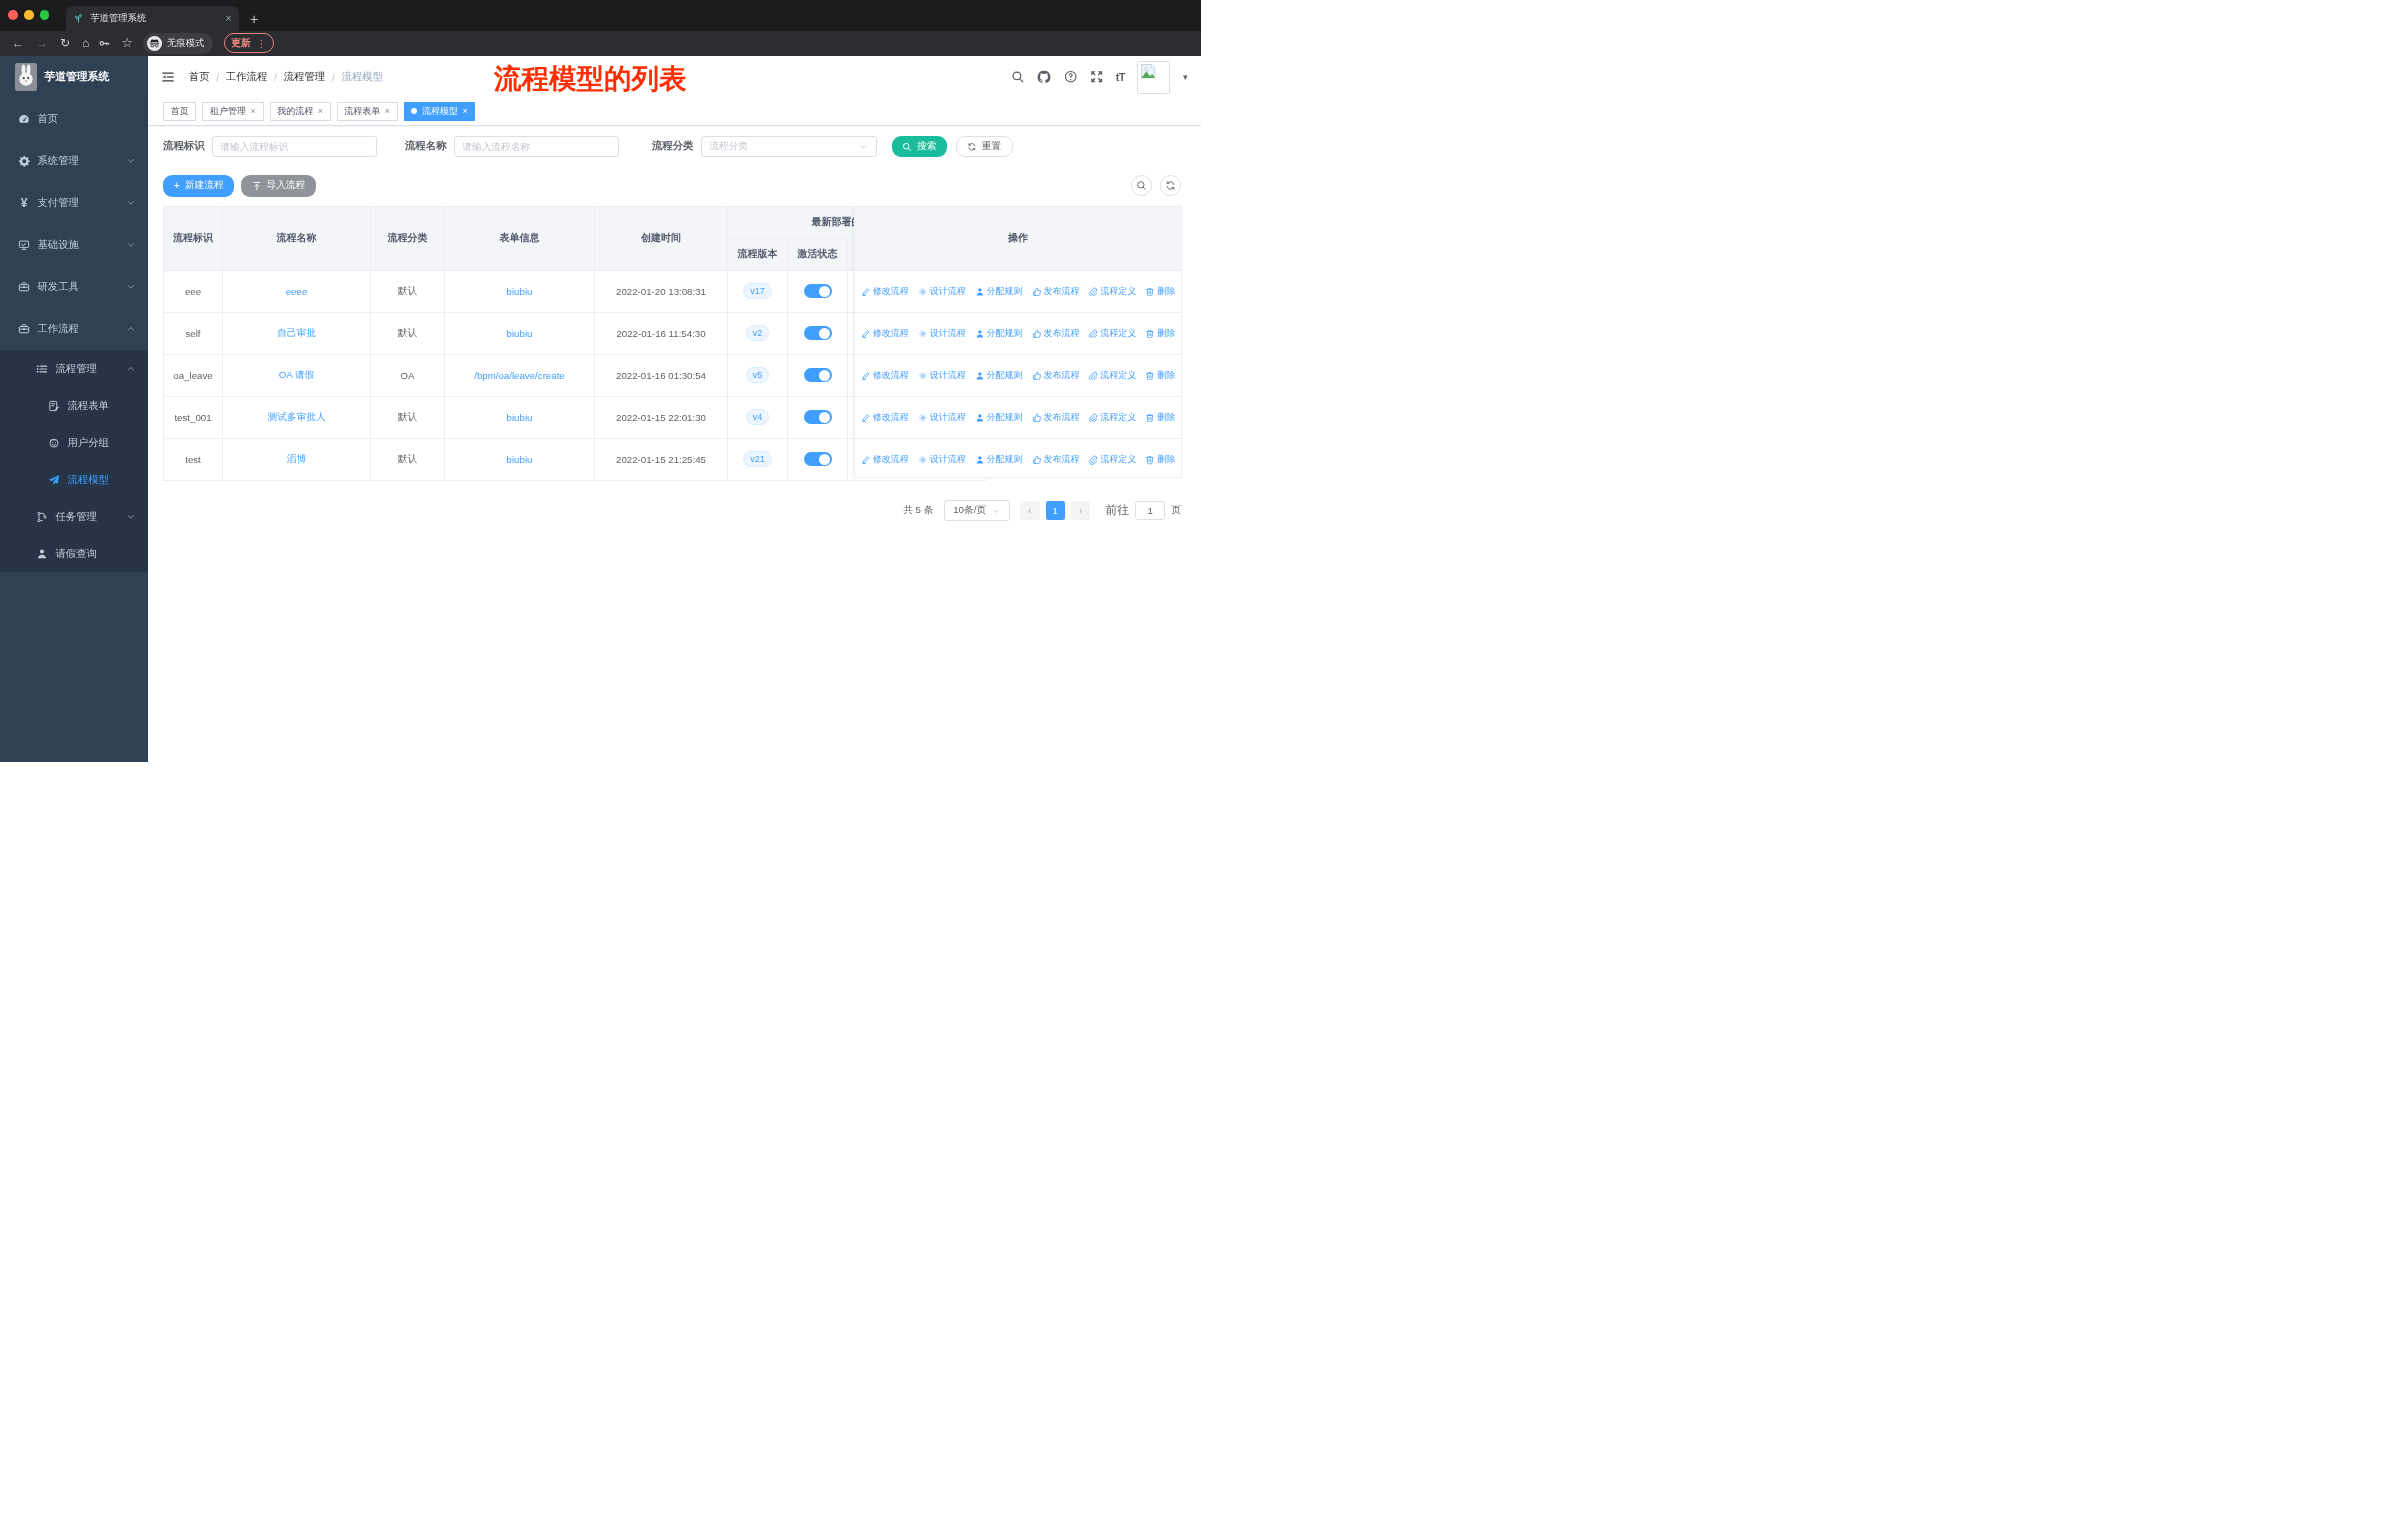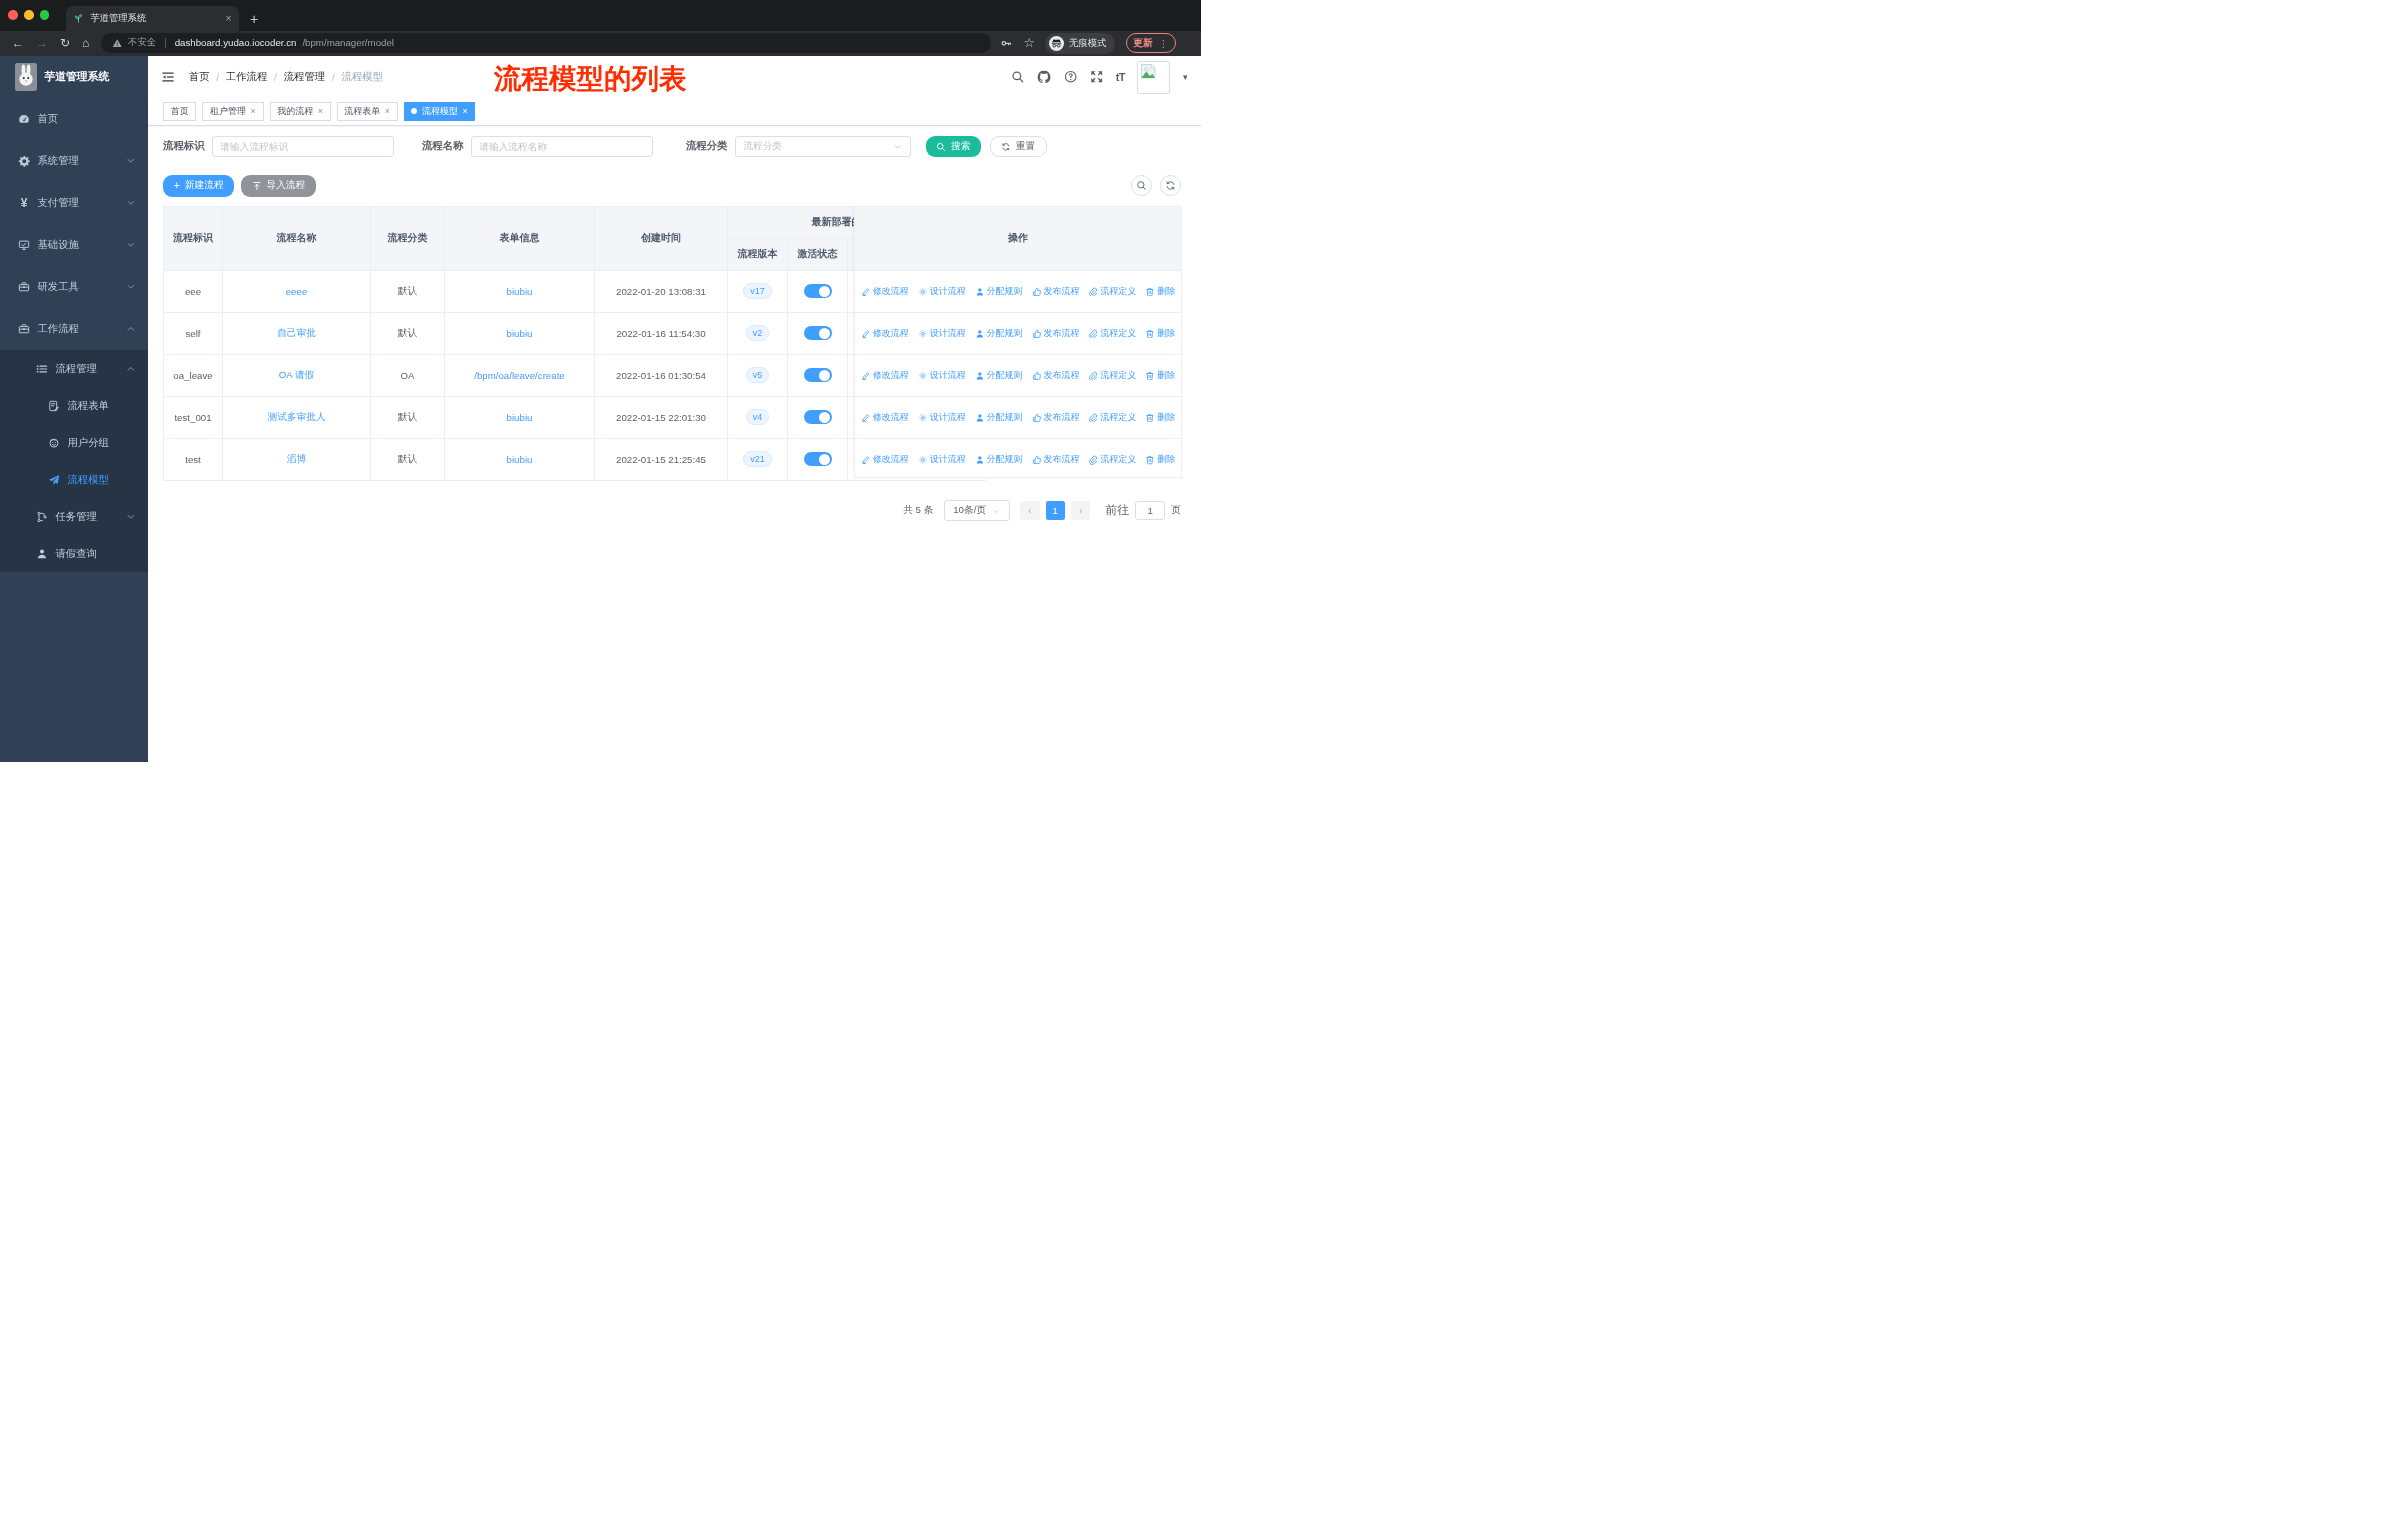--- a/index.html
+++ b/index.html
@@ -69,21 +69,21 @@
     display:flex; align-items:center; padding:0 6.7px; gap:4.5px; cursor:pointer; }
   .tag .dot { width:6px; height:6px; border-radius:50%; background:#fff; display:none; }
   .tag .tclose { font-size:9px; color:#8a919b; }
   .tag.active { background:#409EFF; border-color:#409EFF; color:#fff; }
   .tag.active .dot { display:block; }
   .tag.active .tclose { color:#fff; }
 
   
   .filter-row { display:flex; align-items:center; margin:10.4px 0 0 15px; }
   .f-label { font-size:10.4px; font-weight:bold; color:#5A5E66; }
-  .f-input { width:182px; height:21px; border:0.7px solid #DCDFE6; border-radius:3px; margin-left:7.4px;
+  .f-input { width:165px; height:21px; border:0.7px solid #DCDFE6; border-radius:3px; margin-left:7.4px;
     font-size:9.7px; padding:0 7.4px; color:#606266; font-family:inherit; }
   .f-input::placeholder { color:#C0C4CC; }
   .f-select { position:relative; width:176px; height:21px; border:0.7px solid #DCDFE6; border-radius:3px;
     margin-left:7.4px; display:flex; align-items:center; padding:0 7.4px; }
   .f-select .sel-text { color:#C0C4CC; font-size:9.7px; }
   .f-select .sel-chev { position:absolute; right:7.4px; color:#C0C4CC; }
   .btn { height:21px; border-radius:9px; border:none; font-size:9.7px; display:inline-flex;
     align-items:center; gap:5px; padding:0 10.4px; cursor:pointer; font-family:inherit; }
   .btn-search { background:#1ABC9C; color:#fff; margin-left:15px; }
   .btn-reset { background:#fff; color:#606266; border:0.7px solid #DCDFE6; margin-left:9px; }
@@ -162,33 +162,20 @@
         <span class="tab-title">芋道管理系统</span>
         <span class="tab-close">×</span>
       </div>
       <span class="newtab">+</span>
     </div>
     <div class="toolbar">
       <span class="navico">←</span>
       <span class="navico dim">→</span>
       <span class="navico">↻</span>
       <span class="navico">⌂</span>
-      <div class="urlbar">
-        <span>
-            <svg width="10.4" height="10.4" viewBox="0 0 16 16">
-              <path d="M8 2l7 12H1z" fill="#9AA0A6"></path>
-              <rect x="7.3" y="6.6" width="1.4" height="3.4" fill="#2C2D30"></rect>
-              <rect x="7.3" y="11" width="1.4" height="1.4" fill="#2C2D30"></rect>
-            </svg>
-          </span>
-        <span class="ns-label">不安全</span>
-        <span class="url-div"></span>
-        <span class="url-domain">dashboard.yudao.iocoder.cn</span>
-          <span class="url-path">/bpm/manager/model</span>
-      </div>
       <div class="chrome-right">
         <span style="color:#CFD1D4">
             <svg width="12.7" height="12.7" viewBox="0 0 16 16" fill="none" stroke="currentColor" stroke-width="1.4">
               <circle cx="4.8" cy="8" r="2.2"></circle>
               <path d="M7 8h6.5M10.8 8v2.3M13.3 8v1.7"></path>
             </svg>
           </span>
         <span style="color:#CFD1D4; font-size:12.7px; line-height:12.7px;">☆</span>
         <div class="inc-pill">
           <span>

